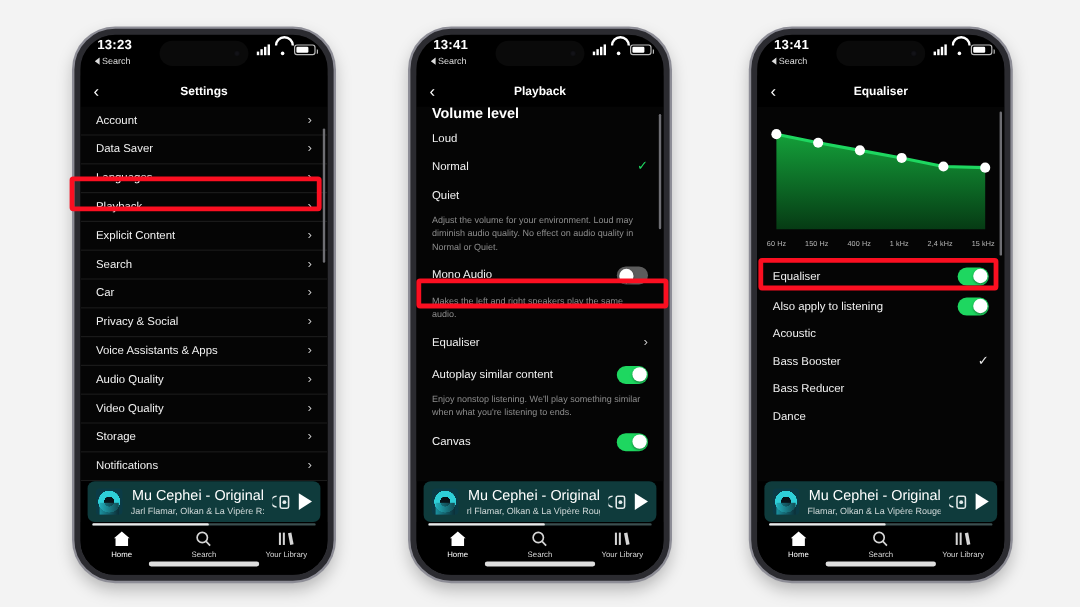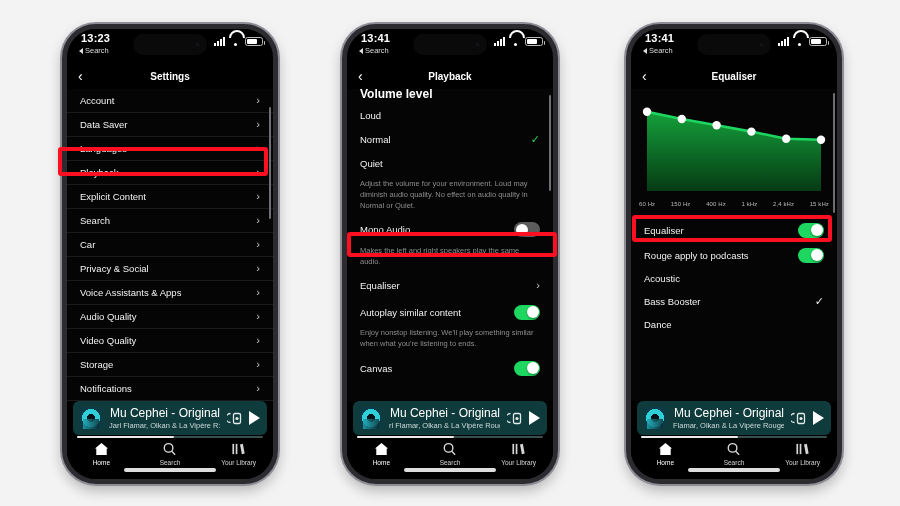--- a/index.html
+++ b/index.html
@@ -496,32 +496,35 @@
             </div>
           </div>
 
           <div class="row noborder" style="height:26px">
             <span>Equaliser</span>
             <span class="tgl on">
                 <span class="knob"></span>
               </span>
           </div>
           <div class="row noborder" style="height:24px">
-            <span>Rouge apply to podcasts</span>
+            <span>Also apply to listening</span>
             <span class="tgl on">
                 <span class="knob"></span>
               </span>
           </div>
 
           <div class="row noborder" style="height:23px">
               <span>Acoustic</span>
             </div>
           <div class="row noborder" style="height:23px">
               <span>Bass Booster</span>
               <span class="check white">✓</span>
+            </div>
+          <div class="row noborder" style="height:23px">
+              <span>Bass Reducer</span>
             </div>
           <div class="row noborder" style="height:23px">
               <span>Dance</span>
             </div>
         </div>
         <div class="vscroll" style="top:4px;height:120px;"></div>
       </div>
 
       <div class="nowplaying">
         <div class="np-art"></div>

